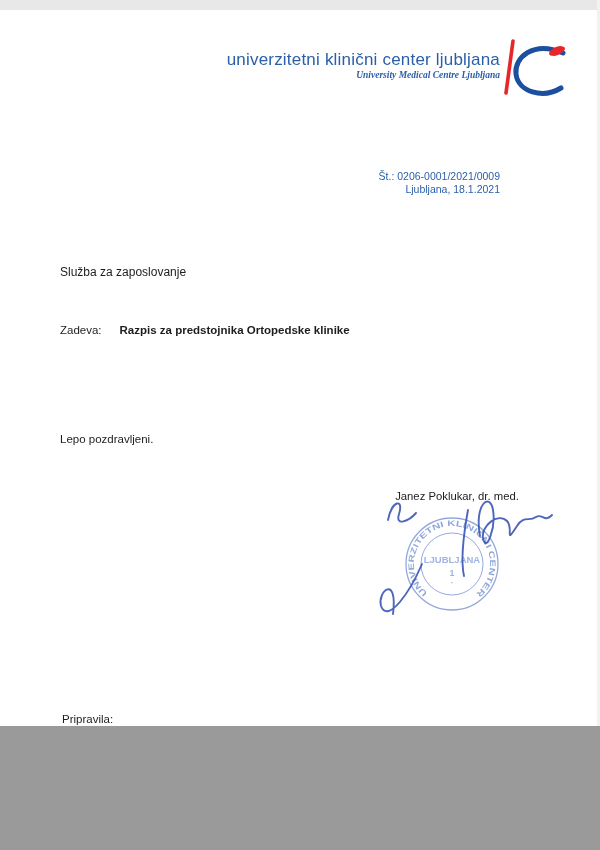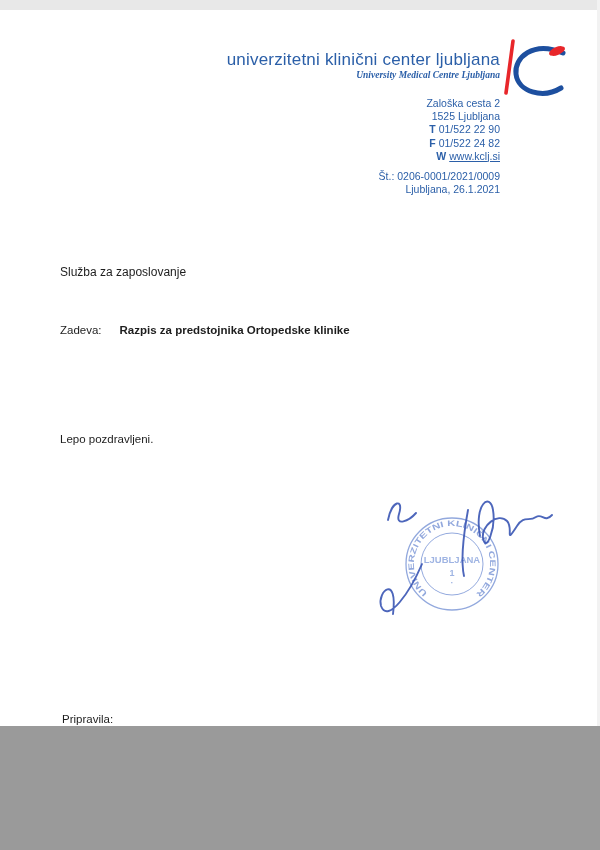--- a/index.html
+++ b/index.html
@@ -49,43 +49,37 @@
   <div class="org-title">univerzitetni klinični center ljubljana</div>
   <div class="org-subtitle">University Medical Centre Ljubljana</div>
 
   <svg class="logo" width="72" height="64" viewBox="0 0 72 64">
     <path d="M10,3 L3,55" stroke="#e8262a" stroke-width="3.6" fill="none" stroke-linecap="round"></path>
     <path d="M60,15 C30,2 11,20 13,36 C15,54 40,61 58,50" stroke="#1d4f9f" stroke-width="5" fill="none" stroke-linecap="round"></path>
     <path d="M16,30 C24,14 40,7 55,11" stroke="#1d4f9f" stroke-width="0" fill="none"></path>
     <ellipse cx="54" cy="13" rx="8.5" ry="4" fill="#e8262a" transform="rotate(-22 54 13)"></ellipse>
   </svg>
 
-  <div class="addr">
-    <div>Zaloška cesta 2</div>
-    <div>1525 Ljubljana</div>
-    <div><span class="lbl">T</span><span>01/522 22 90</span></div>
-    <div><span class="lbl">F</span><span>01/522 24 82</span></div>
-    <div><span class="lbl">W</span><span class="url">www.kclj.si</span></div>
-  </div>
 
   <div class="refblock">
     <div>Št.: 0206-0001/2021/0009</div>
-    <div>Ljubljana, 26.1.2021</div>
+    <div>Ljubljana, 18.1.2021</div>
   </div>
 
   <div class="recipient">Služba za zaposlovanje</div>
 
   <div class="subject">
     <span class="s-lbl">Zadeva:</span><span class="s-txt">Razpis za predstojnika Ortopedske klinike</span>
   </div>
 
 
   <div class="closing">Lepo pozdravljeni.</div>
 
   <div class="signer">
+    <div>Janez Poklukar, dr. med.</div>
   </div>
 
   <svg class="stamp-wrap" width="200" height="145" viewBox="0 0 200 145">
     <g opacity="0.82">
       <circle cx="84" cy="72" r="46" fill="none" stroke="#7b96d6" stroke-width="1.3"></circle>
       <circle cx="84" cy="72" r="31" fill="none" stroke="#7b96d6" stroke-width="1"></circle>
       <path id="stampArc" d="M 59.6 101.1 A 38 38 0 1 1 108.4 101.1" fill="none"></path>
       <text font-size="8" font-weight="bold" fill="#7b96d6" font-family="Liberation Sans, sans-serif">
         <textPath href="#stampArc" startOffset="0" textLength="186" lengthAdjust="spacingAndGlyphs">UNIVERZITETNI KLINIČNI CENTER</textPath>
       </text>

